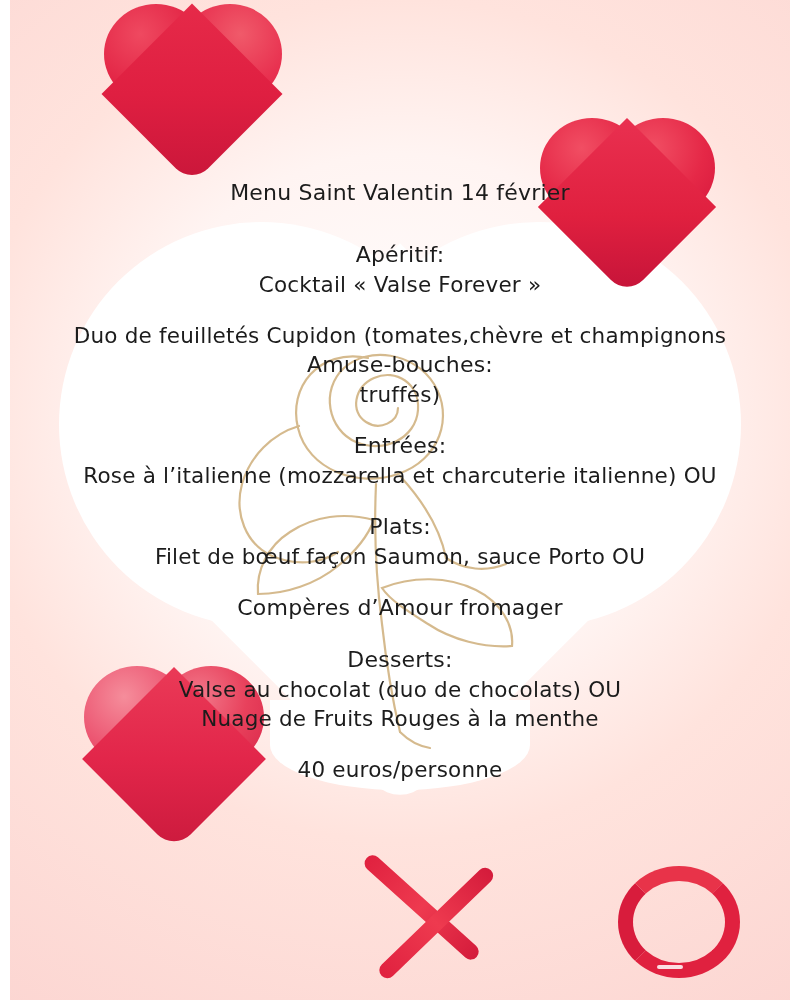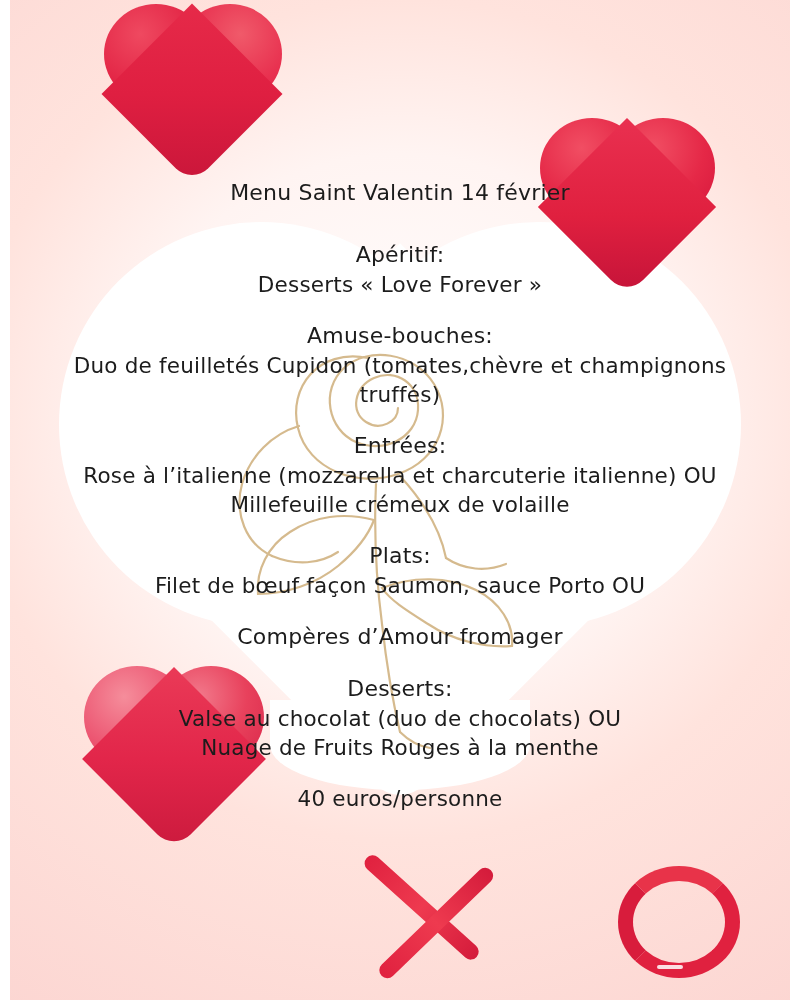--- a/index.html
+++ b/index.html
@@ -248,33 +248,32 @@
     <div class="stroke s2"></div>
     <div class="o"></div>
   </div>
 
   <div class="menu">
     <div class="menu-inner">
 
       <div class="line title">Menu Saint Valentin 14 février</div>
 
       <div class="line section-head">Apéritif:</div>
-      <div class="line">Desserts « Love Forever »</div>
-
-      <div class="gap"></div>
-
+      <div class="line">Cocktail « Valse Forever »</div>
+
+      <div class="gap"></div>
+
+      <div class="line">Duo de feuilletés Cupidon (tomates,chèvre et champignons</div>
       <div class="line section-head">Amuse-bouches:</div>
-      <div class="line">Duo de feuilletés Cupidon (tomates,chèvre et champignons</div>
       <div class="line">truffés)</div>
 
       <div class="gap"></div>
 
       <div class="line section-head">Entrées:</div>
       <div class="line">Rose à l’italienne (mozzarella et charcuterie italienne) OU</div>
-      <div class="line">Millefeuille crémeux de volaille</div>
 
       <div class="gap"></div>
 
       <div class="line section-head">Plats:</div>
       <div class="line">Filet de bœuf façon Saumon, sauce Porto OU</div>
 
       <div class="gap"></div>
 
       <div class="line section-head">Compères d’Amour fromager</div>
 

